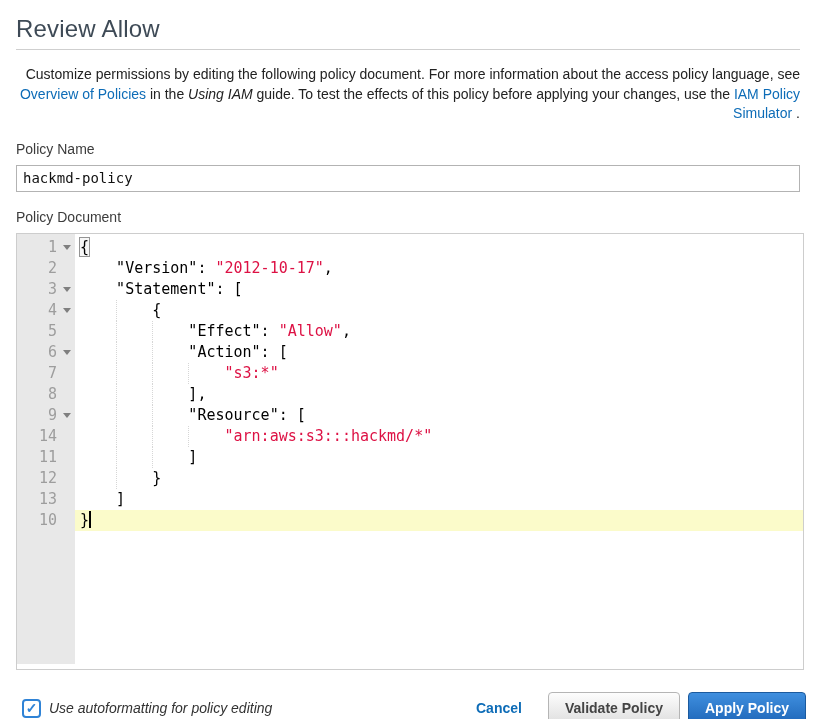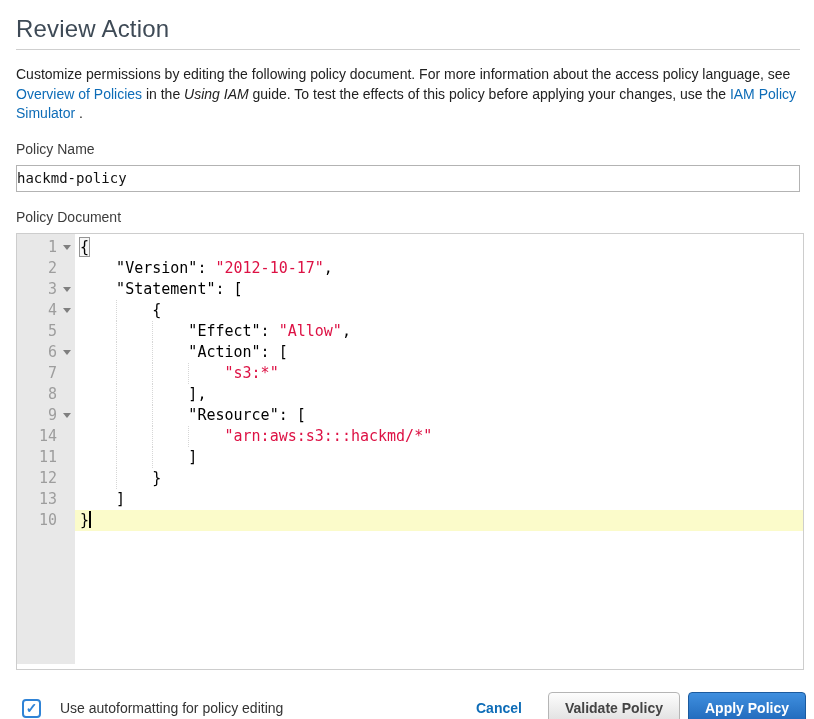--- a/index.html
+++ b/index.html
@@ -15,35 +15,35 @@
   .page-title {
     font-size: 24px; font-weight: 400; color: #3e4a56;
     margin: 0; line-height: 30px; letter-spacing: 0.2px;
   }
   .title-divider {
     border: none; border-top: 1px solid #cfcfcf;
     margin: 5px 0 0 0; width: 784px;
   }
   .description {
     margin: 15px 0 0 0; width: 784px;
-    font-size: 14px; line-height: 19.5px; color: #222;
+    font-size: 14px; line-height: 19.5px; color: #222; text-align: right;
   }
   .description a { color: #0d6cb7; text-decoration: none; cursor: pointer; }
   .description em { font-style: italic; }
   .field-label {
     font-size: 14px; font-weight: normal; color: #3c3c3c;
     margin: 17px 0 0 0;
   }
   .policy-name-input {
     display: block; margin-top: 8px;
     width: 784px; height: 27px;
     border: 1px solid #b3b3b3; border-radius: 0;
     font-family: "DejaVu Sans Mono", monospace;
     font-size: 14px; color: #111;
-    padding: 3px 0; outline: none; background: #fff;
+    padding: 3px 6px; outline: none; background: #fff;
   }
   
   .editor {
     position: relative; margin-top: 8px;
     width: 788px; height: 437px;
     border: 1px solid #cdcdcd;
     background: #fff;
     display: flex;
     overflow: hidden;
     font-family: "DejaVu Sans Mono", monospace;
@@ -97,21 +97,21 @@
     display: flex; align-items: center;
   }
   .autoformat-wrap { display: flex; align-items: center; flex: 1 1 auto; }
   .checkbox {
     width: 19px; height: 19px; margin-left: 6px;
     border: 2px solid #2f83d6; border-radius: 4px;
     background: #fff; cursor: pointer;
     display: flex; align-items: center; justify-content: center;
     color: #2f83d6; font-size: 14px; font-weight: bold;
   }
-  .autoformat-label { margin-left: 19px; font-size: 14px; color: #333; }
+  .autoformat-label { margin-left: 8px; font-size: 14px; color: #333; font-style: italic; }
   .cancel-link {
     color: #0d6cb7; font-size: 14px; font-weight: bold;
     text-decoration: none; cursor: pointer; margin-right: 26px; text-align: right;
   }
   .btn {
     display: inline-block; cursor: pointer;
     font-size: 14px; font-weight: bold;
     border-radius: 4px; padding: 7px 16px;
     line-height: 17px; text-align: center;
   }
@@ -121,21 +121,21 @@
     margin-right: 8px;
   }
   .btn-primary {
     background: linear-gradient(#3f8fdf, #1e66b8);
     border: 1px solid #1b5a9e; color: #fff;
   }
 </style>
 </head>
 <body>
 
-<h1 class="page-title">Review Action</h1>
+<h1 class="page-title">Review Allow</h1>
 <hr class="title-divider">
 
 <p class="description" id="description"><span>Customize permissions by editing the following policy document. For more information about the access policy language, see </span><a>Overview of Policies</a><span> in the </span><em>Using IAM</em><span> guide. To test the effects of this policy before applying your changes, use the </span><a>IAM Policy Simulator</a><span> .</span></p>
 
 <div class="field-label">Policy Name</div>
 <input class="policy-name-input" type="text" value="hackmd-policy" style="">
 
 <div class="field-label">Policy Document</div>
 
 <div class="editor">

